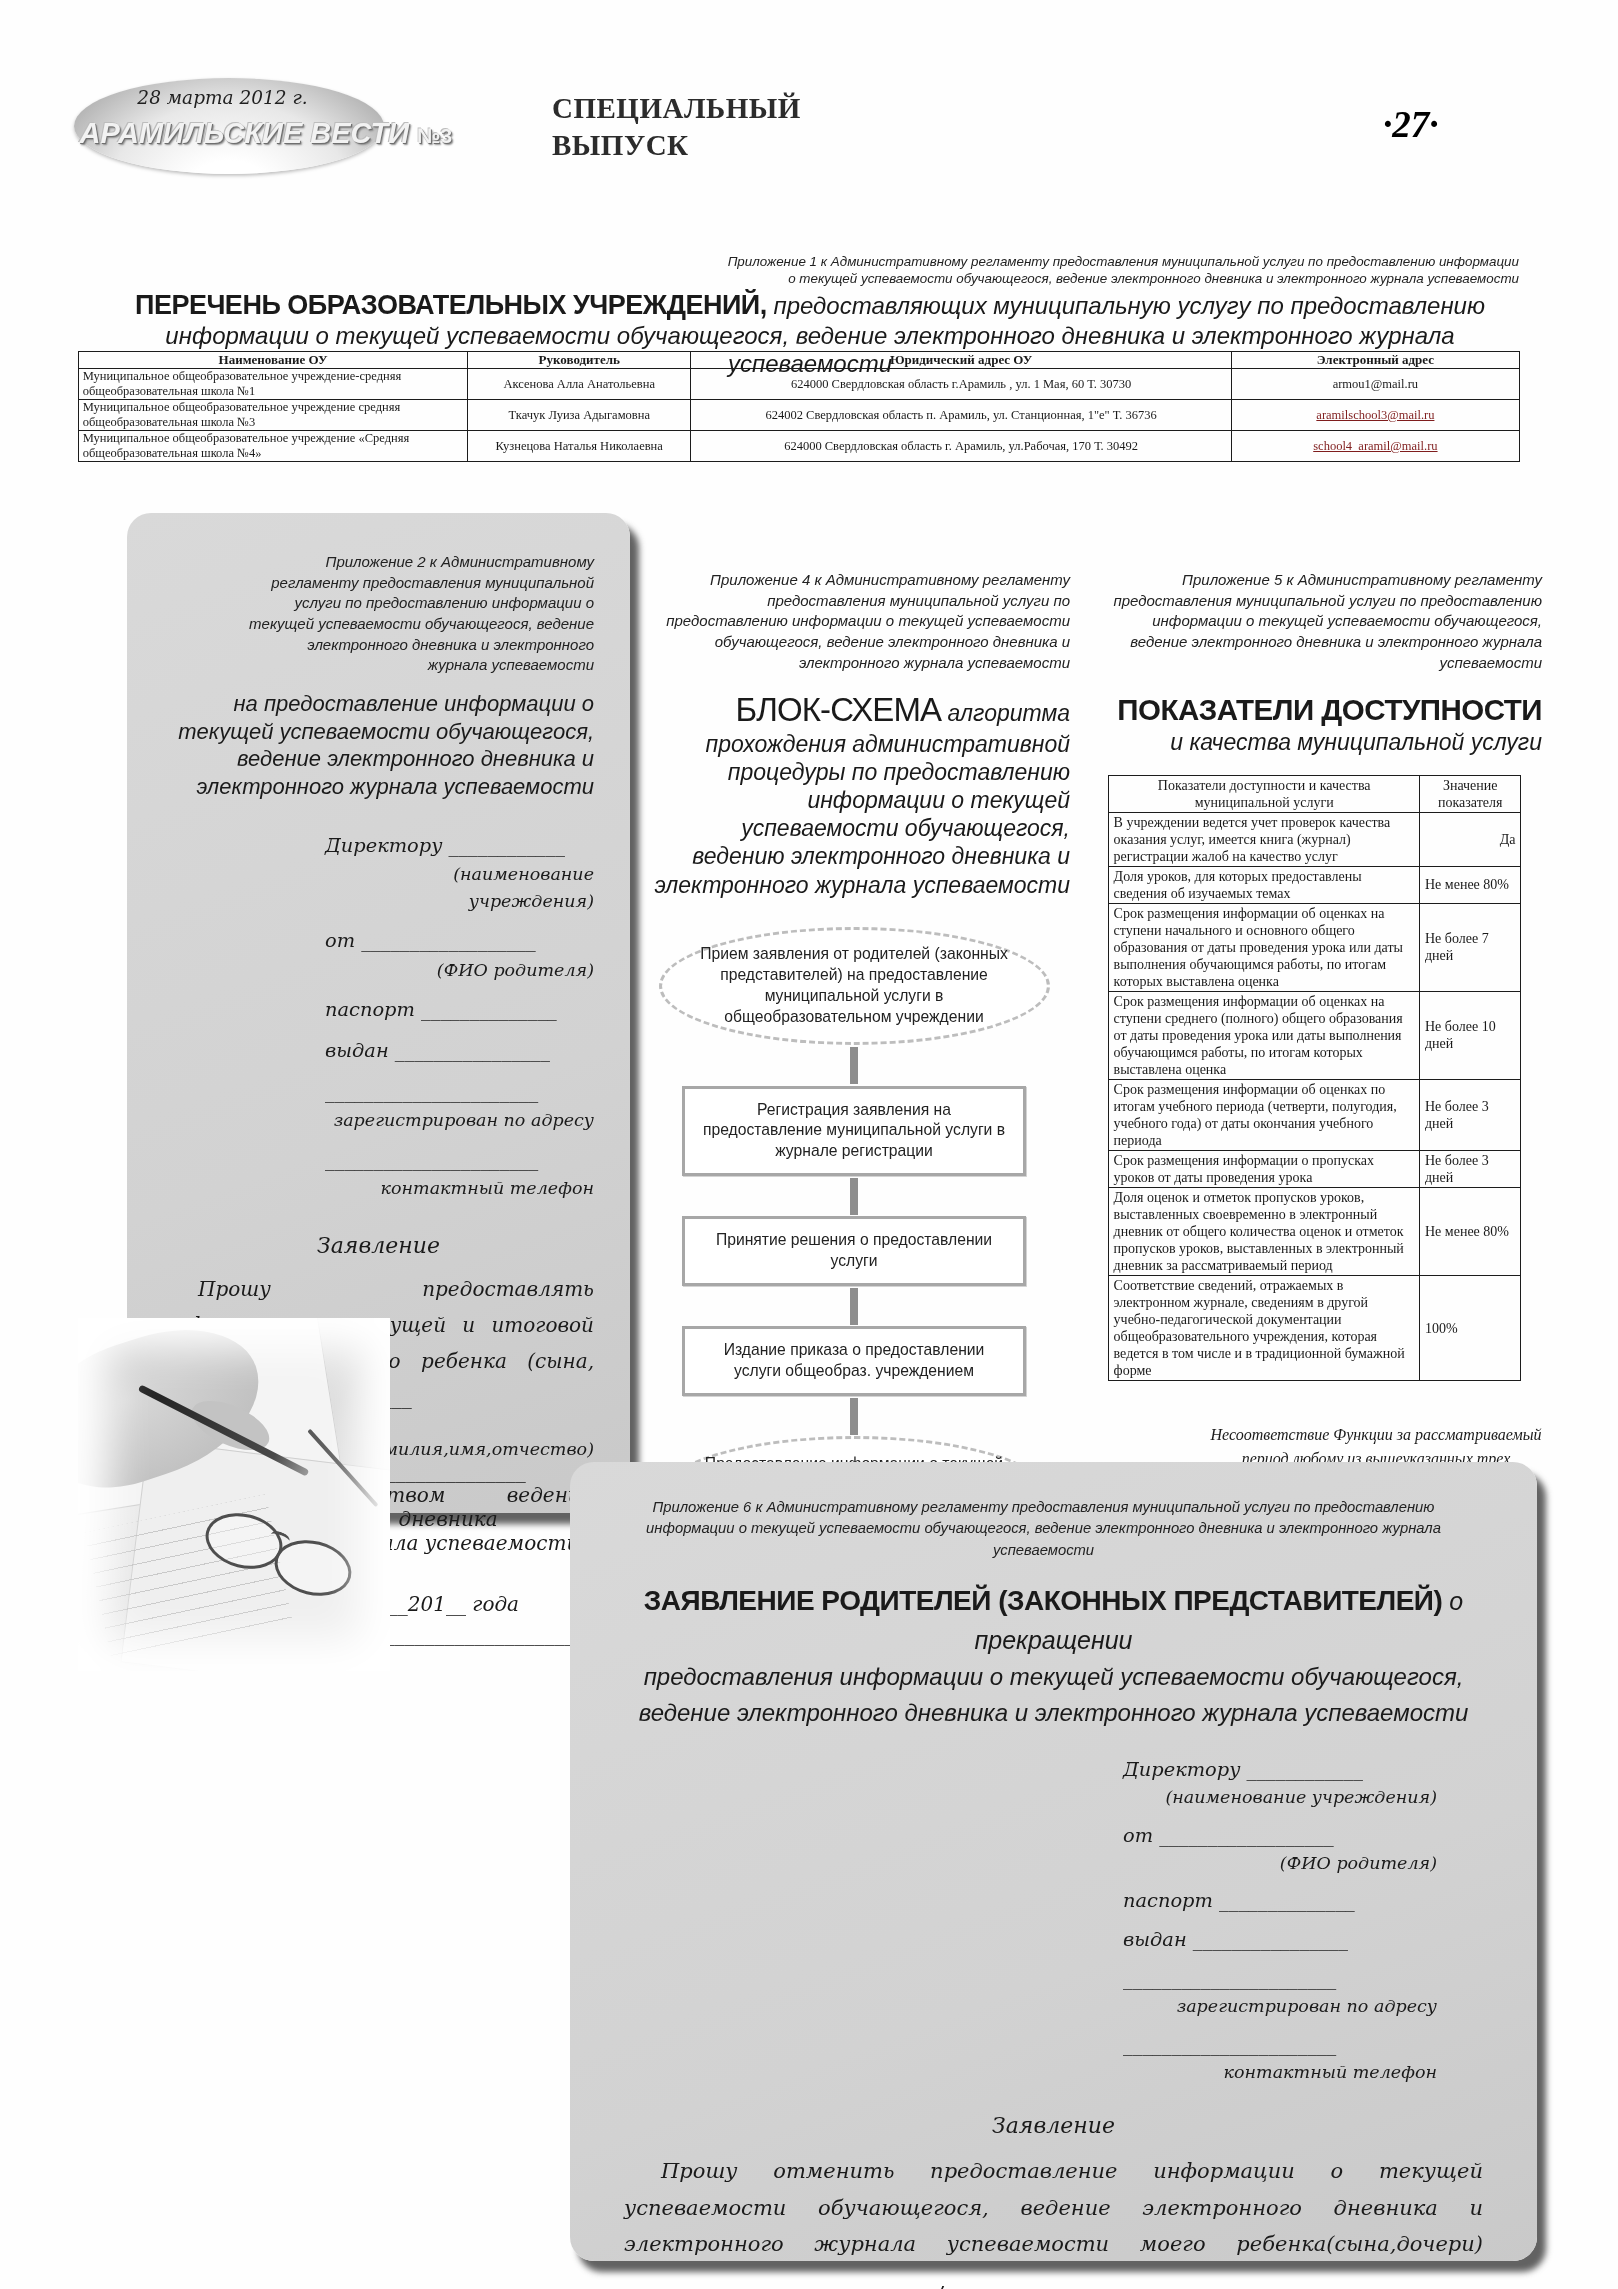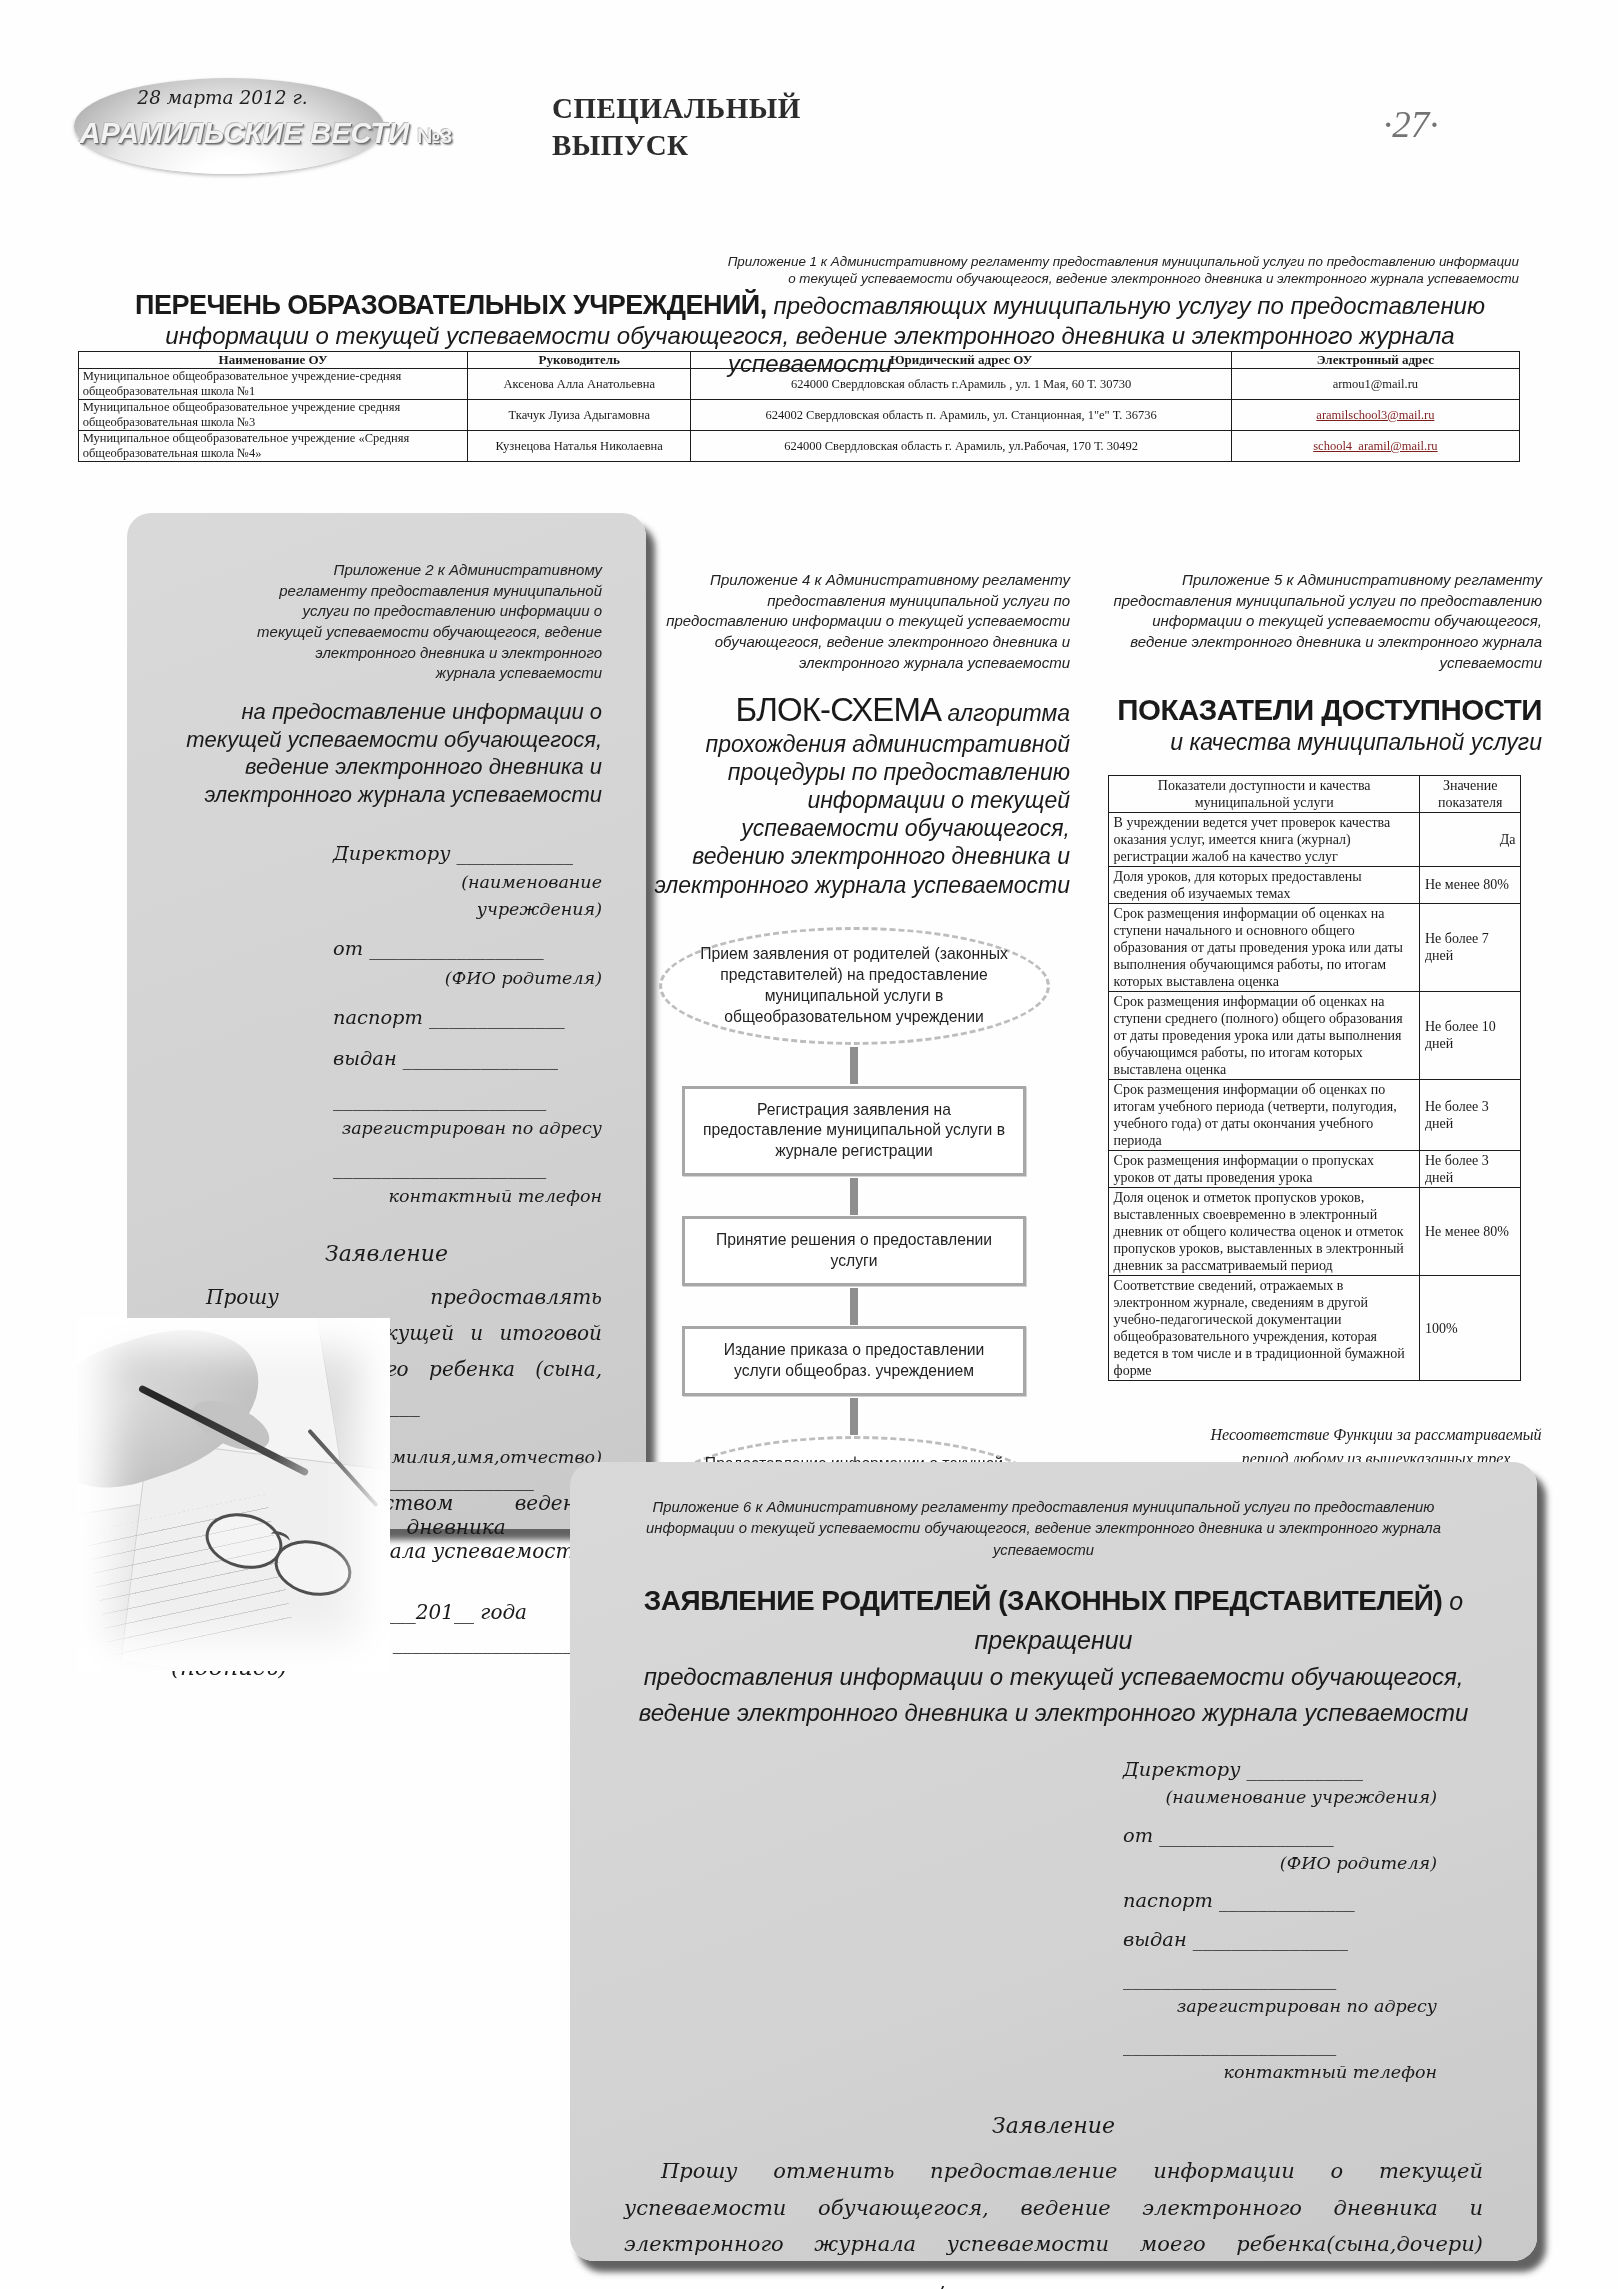--- a/index.html
+++ b/index.html
@@ -12,21 +12,21 @@
         box-shadow:0 1.8px 3.7px rgba(0,0,0,.25);}
   .logo-date{position:absolute;left:0;right:13px;top:9.2px;text-align:center;
         font-family:"DejaVu Serif",serif;font-style:italic;font-size:18.5px;color:#1f1f1f;}
   .logo-name{position:absolute;left:5.5px;right:0;top:39px;text-align:center;white-space:nowrap;
         font-weight:bold;font-style:italic;font-size:29px;letter-spacing:0px;color:#f2f2f2;
         text-shadow:0.9px 0.9px 0 #6f6f6f,1.8px 1.8px 1.8px #8a8a8a,-0.9px -0.9px 0 #bdbdbd;}
   .logo-issue{font-size:21px;color:#f2f2f2;font-style:normal;}
   .special{position:absolute;left:552px;top:90px;font-family:"Liberation Serif","DejaVu Serif",serif;
         font-size:29px;font-weight:bold;letter-spacing:0.5px;line-height:1.28;color:#2c2c2c;}
   .pagenum{position:absolute;left:1383px;top:103px;font-family:"Liberation Serif",serif;
-        font-weight:normal;font-style:italic;font-size:37px;color:#737373;}
+        font-weight:bold;font-style:italic;font-size:37px;color:#000000;}
 
   
   .caption{font-style:italic;color:#222;}
   .script{font-family:"DejaVu Serif",serif;font-style:italic;}
 
   
   .app1-caption{position:absolute;left:397px;top:253px;width:1122px;text-align:right;
         font-size:13.4px;line-height:1.3;}
   .app1-title{position:absolute;left:97px;top:290px;width:1426px;text-align:center;line-height:1.18;}
   .app1-title .tb{font-weight:bold;font-size:27px;letter-spacing:-0.5px;}
@@ -37,21 +37,21 @@
         text-align:center;font-weight:normal;}
   .app1-table th{font-weight:bold;font-size:13px;}
   .app1-table td.name{text-align:left;}
   .email-link{text-decoration:underline;color:#7f1d1d;}
 
   
   .card{position:absolute;background:linear-gradient(160deg,#d9d9d9 0%,#d2d2d2 60%,#c9c9c9 100%);
         border-radius:24px;box-shadow:8.3px 11px 6.5px rgba(45,45,45,.75);}
 
   
-  .card-left{left:127px;top:513px;width:487px;height:984px;padding:16px;}
+  .card-left{left:127px;top:513px;width:487px;height:984px;padding:8px;}
   .card-left .inner{padding:31px 28px 0 28px;}
   .app2-caption{margin-left:83px;text-align:right;font-size:15px;line-height:1.38;}
   .app2-title{margin-top:24px;text-align:right;font-weight:bold;font-size:29px;line-height:1.15;letter-spacing:-0.5px;}
   .app2-subtitle{margin-top:14px;text-align:right;font-style:italic;font-size:22px;line-height:1.25;}
   .formblock{margin-top:31px;margin-left:162px;font-size:19.4px;line-height:1.55;}
   .formblock .line{margin-top:11px;white-space:nowrap;}
   .formblock .hint{font-size:17.5px;text-align:right;margin-top:0;}
   .stmt-title{text-align:center;font-size:22px;margin-top:31px;}
   .stmt-body{margin-top:13px;font-size:20px;line-height:1.8;text-align:justify;text-indent:35px;}
   .stmt-cont{font-size:20px;}

